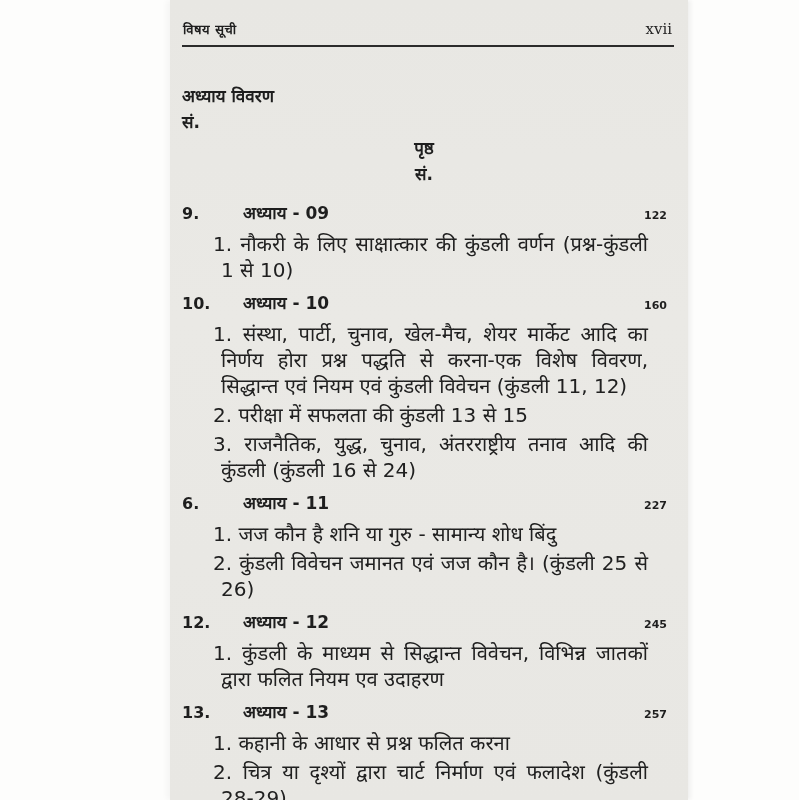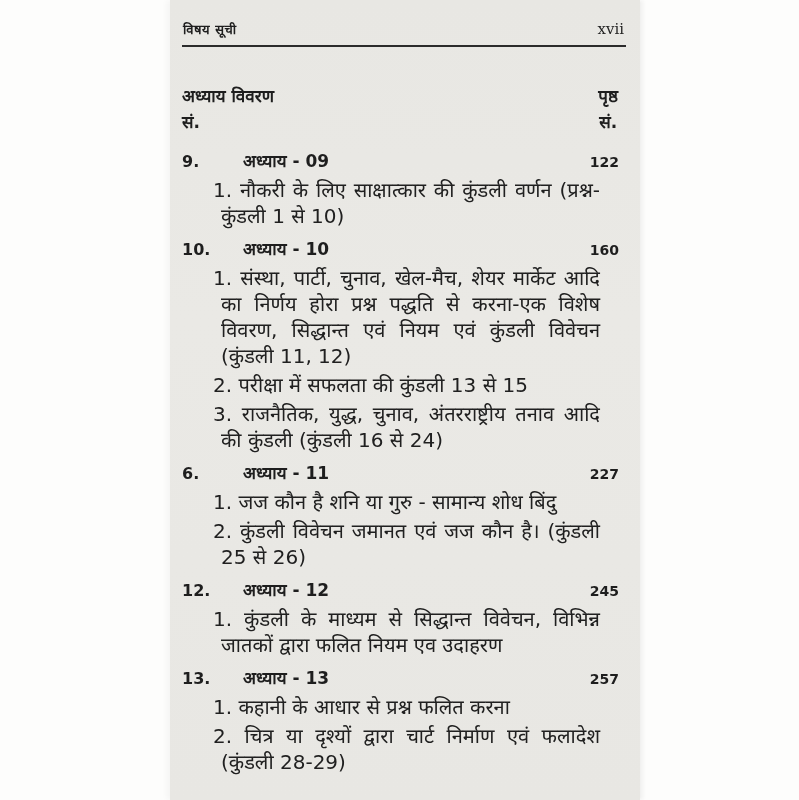--- a/index.html
+++ b/index.html
@@ -6,21 +6,21 @@
   html, body {
     width: 799px; height: 800px;
     background: #fdfdfc;
     overflow: hidden;
     font-family: "DejaVu Sans", "Liberation Sans", sans-serif;
     color: #1e1e1e;
   }
   .scan-page {
     position: absolute;
     left: 170px; top: 0;
-    width: 470px; height: 800px;
+    width: 518px; height: 800px;
     background: linear-gradient(180deg, #e8e7e3 0%, #eae9e5 40%, #e8e7e3 100%);
     box-shadow: -3px 0 6px rgba(0,0,0,0.04), 3px 0 4px rgba(0,0,0,0.05);
   }
   .page-inner {
     padding: 20px 14px 0 12px;
     height: 100%;
   }
   
   .running-header {
     display: flex;
@@ -44,20 +44,21 @@
     margin-top: 7px;
   }
   
   .table-header {
     margin-top: 36px;
     display: flex;
     justify-content: space-between;
     font-weight: bold;
     font-size: 17px;
     line-height: 26px;
+    flex-direction: column;
   }
   .th-right { text-align: center; padding-right: 8px; }
   .th-right .th-line2 { padding-right: 0px; }
   
   .toc { margin-top: 14px; }
   .chapter { margin-bottom: 8px; }
   .chapter-head {
     display: grid;
     grid-template-columns: 61px 1fr 70px;
     align-items: baseline;
@@ -67,21 +68,21 @@
   .num {
     font-weight: bold;
     font-size: 16px;
   }
   .title {
     font-weight: bold;
     font-size: 17px;
   }
   .pageno {
     font-weight: bold;
-    font-size: 14px;
+    font-size: 11px;
     text-align: right;
     padding-right: 7px;
   }
   .items {
     margin-left: 31px;
     margin-right: 26px;
   }
   .item {
     font-size: 20px;
     line-height: 26px;

